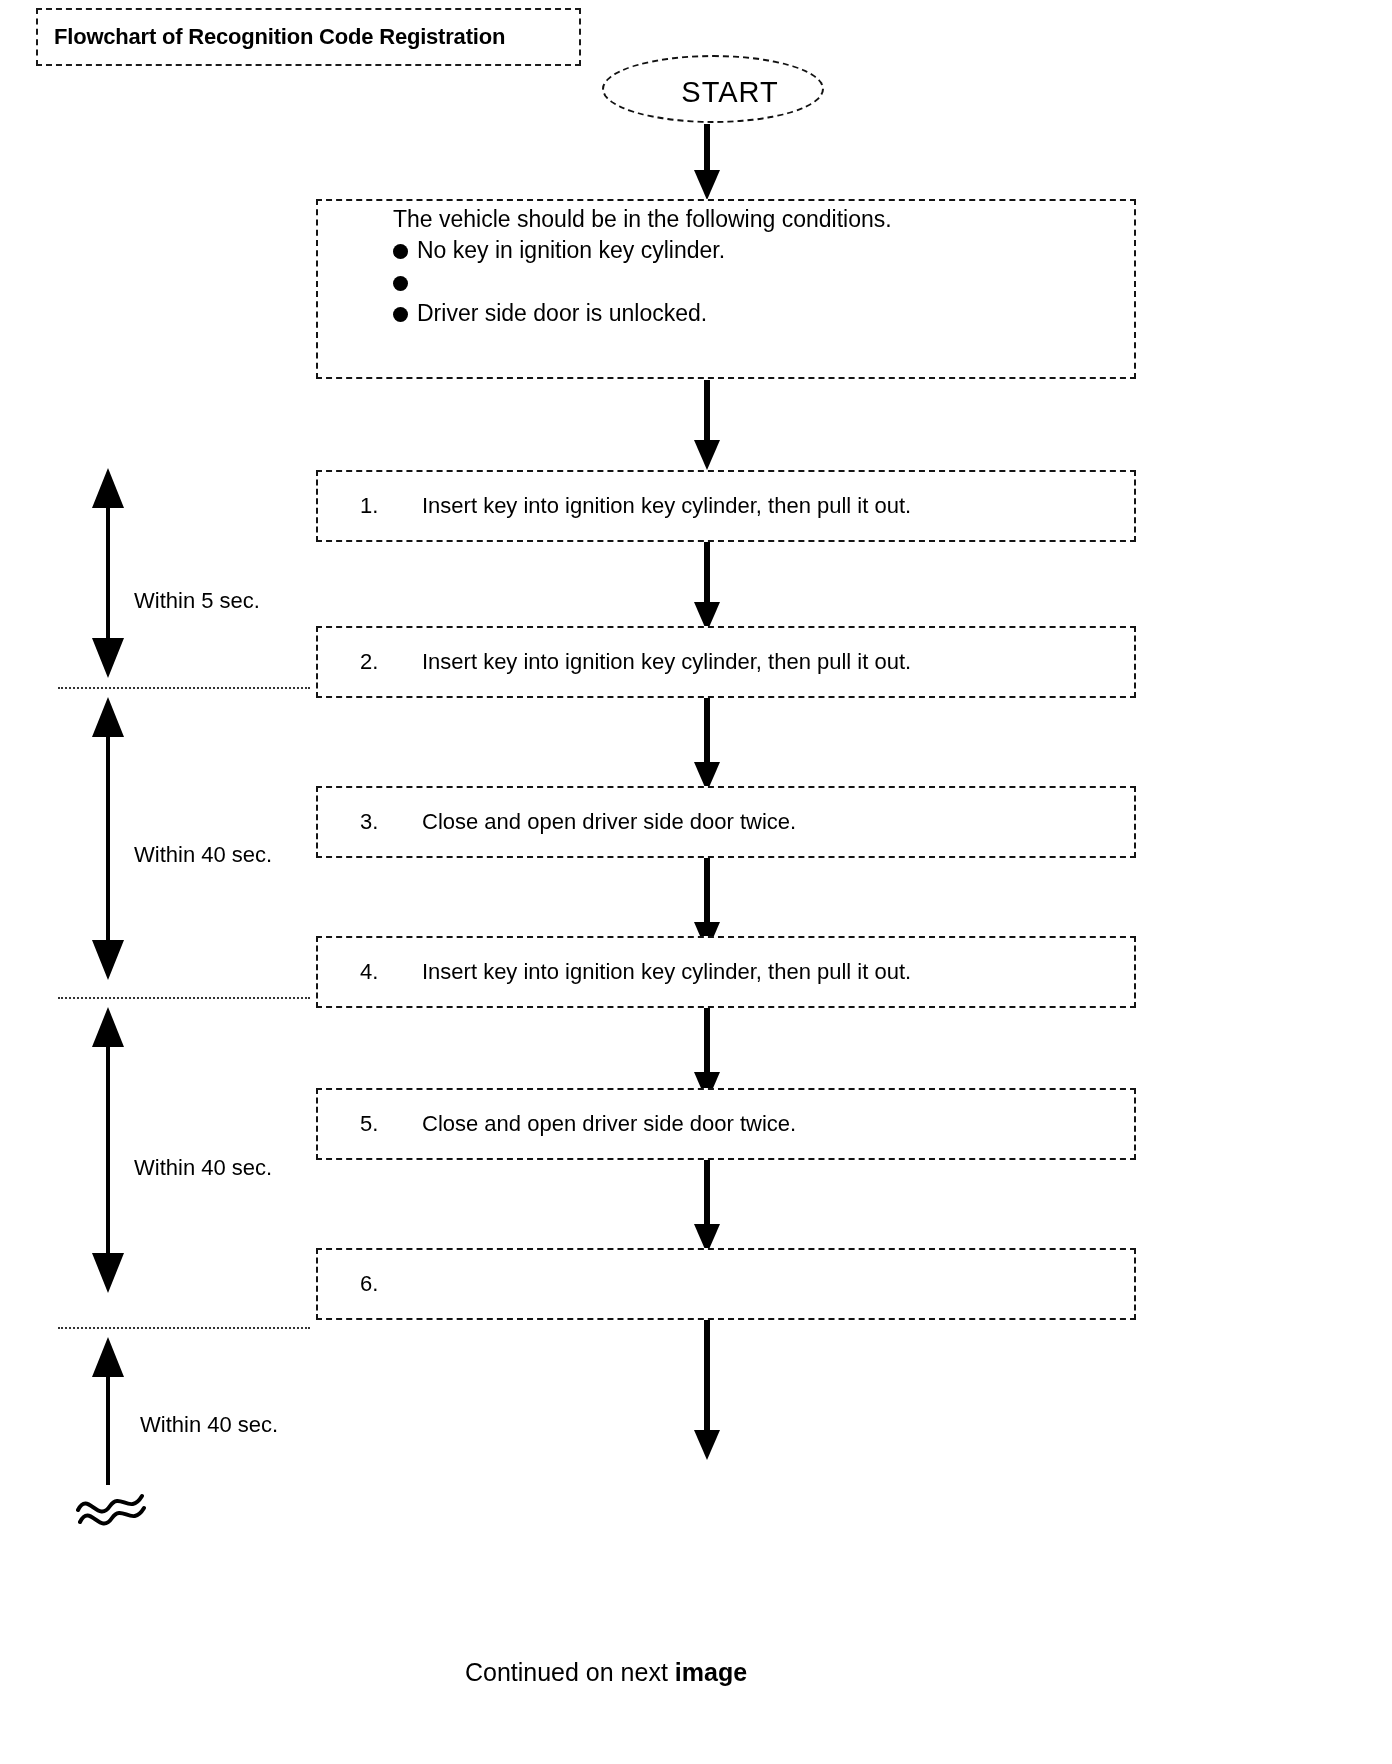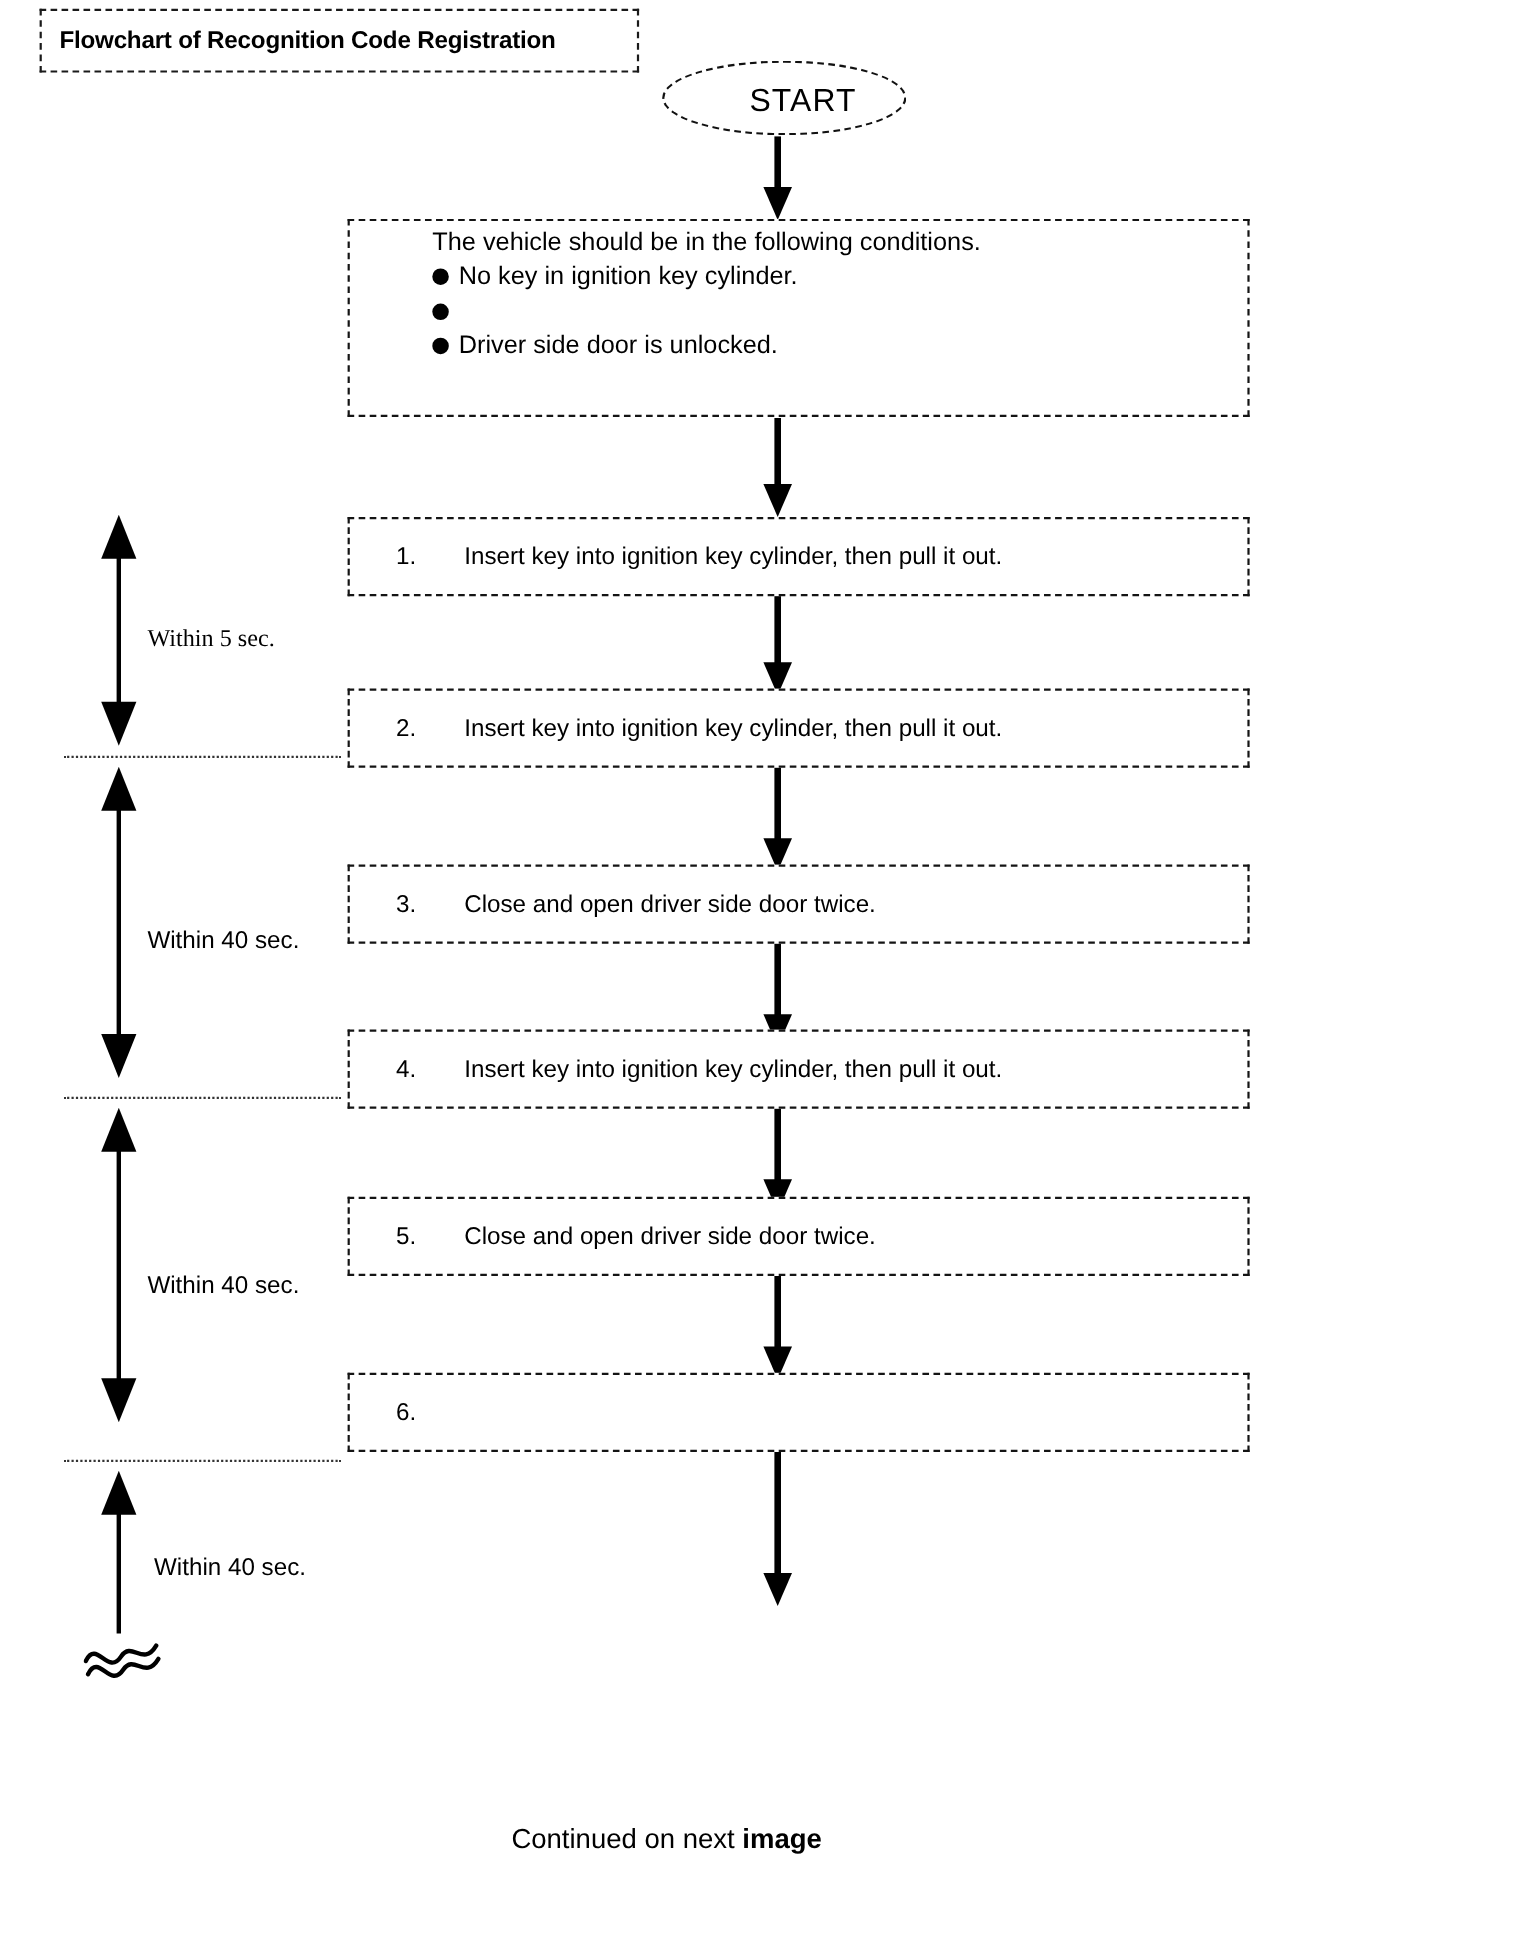--- a/index.html
+++ b/index.html
@@ -207,21 +207,21 @@
   </div>
 
   <div class="arrow" style="left:694px;top:1320px;height:140px;">
     <div class="shaft" style="height:112px;"></div>
     <div class="head" style="top:110px;"></div>
   </div>
 
   <div class="rail-head-up" style="top:468px;"></div>
   <div class="rail" style="top:500px;height:160px;"></div>
   <div class="rail-head-down" style="top:638px;"></div>
-  <div class="timing-label" style="left:134px;top:567px;font-family:Liberation Serif, serif;">Within 5 sec.</div>
+  <div class="timing-label" style="left:134px;top:588px;">Within 5 sec.</div>
 
   <div class="sep" style="top:687px;"></div>
 
   <div class="rail-head-up" style="top:697px;"></div>
   <div class="rail" style="top:730px;height:215px;"></div>
   <div class="rail-head-down" style="top:940px;"></div>
   <div class="timing-label" style="left:134px;top:842px;">Within 40 sec.</div>
 
   <div class="sep" style="top:997px;"></div>
 

